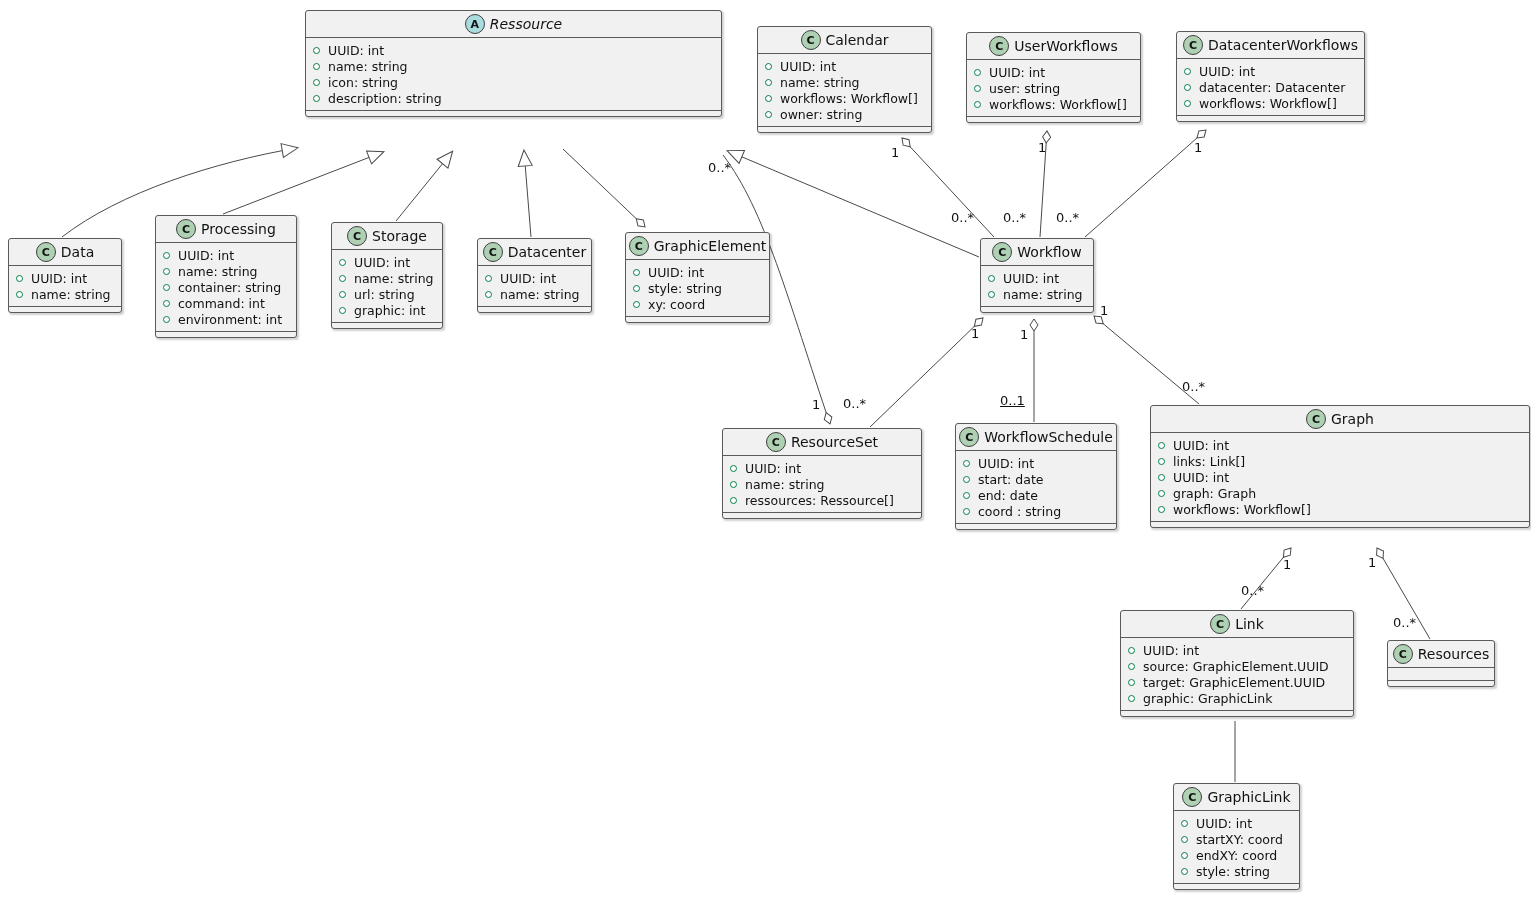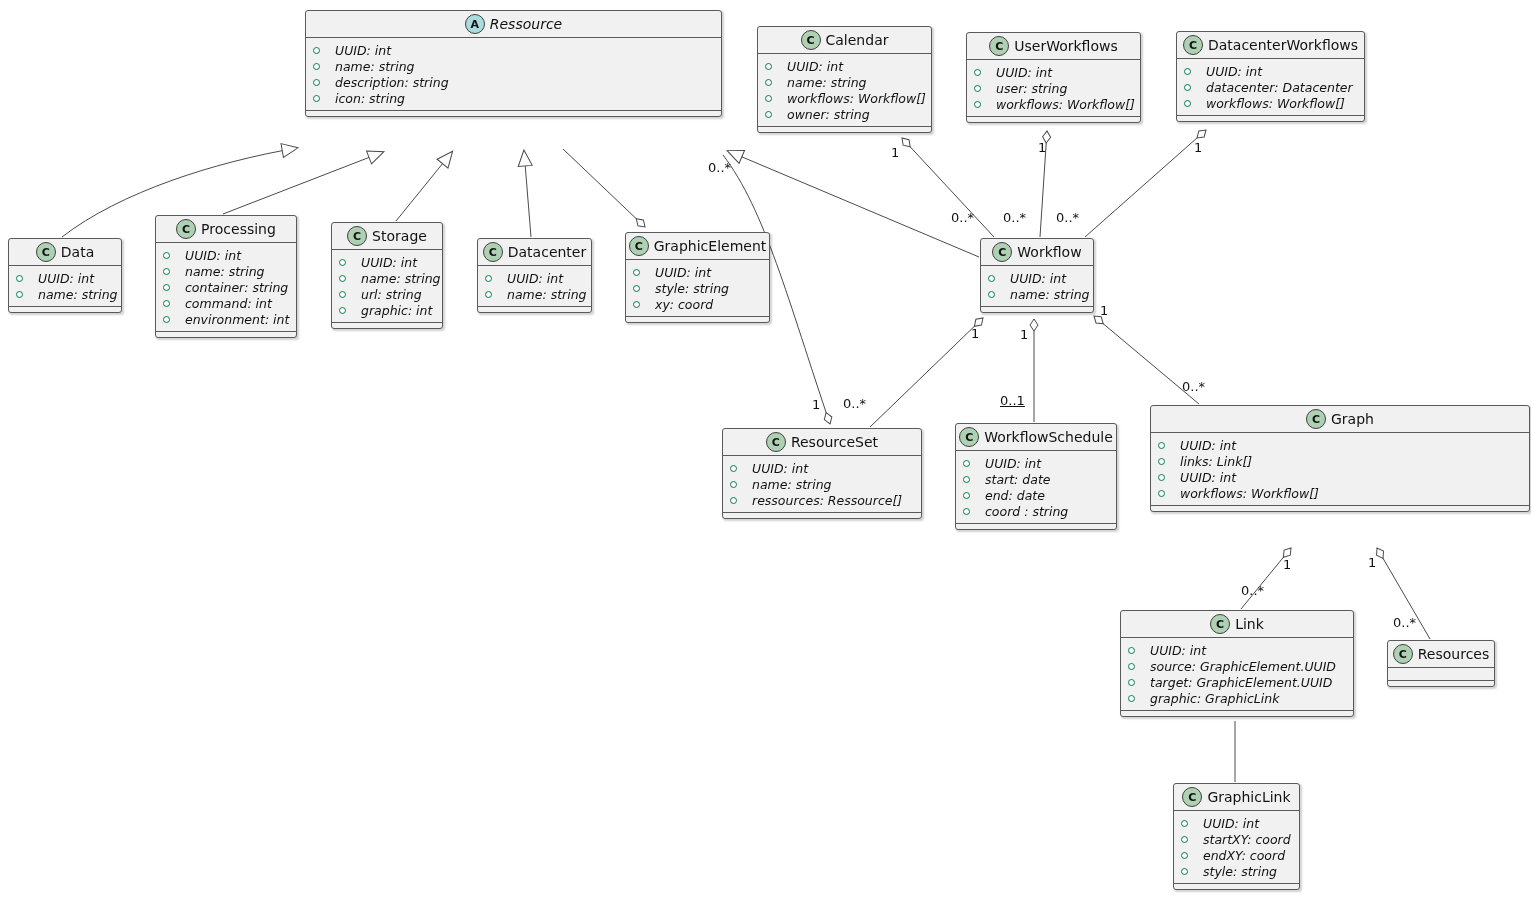--- a/index.html
+++ b/index.html
@@ -11,22 +11,22 @@
              border:1px solid var(--border,#5a5a5a);border-radius:3px;
              box-shadow:1.5px 1.5px 2px rgba(0,0,0,.18);color:var(--text,#121212);}
   .hdr{display:flex;align-items:center;justify-content:center;gap:5px;height:26px;
        border-bottom:1px solid var(--border,#5a5a5a);font-size:14px;white-space:nowrap;}
   .hdr.abst .cname{font-style:italic;}
   .icn{width:18px;height:18px;border-radius:50%;display:inline-flex;align-items:center;
        justify-content:center;font-size:11px;font-weight:bold;flex:none;
        background:var(--class_icon_bg,#add1b2);border:1px solid #3f3f3f;line-height:1;}
   .icn-a{background:var(--abstract_icon_bg,#a9dcdf);}
   .attrs{padding:4px 0;min-height:4px;}
-  .row{display:flex;align-items:center;gap:15px;padding:0 7px;height:16px;
-       font-size:12.5px;white-space:nowrap;font-style:italic;}
+  .row{display:flex;align-items:center;gap:8px;padding:0 7px;height:16px;
+       font-size:12.5px;white-space:nowrap;}
   .vis{width:5px;height:5px;border-radius:50%;border:1.5px solid var(--attr_marker,#038048);
        background:#fff;flex:none;}
   .methods{border-top:1px solid var(--border,#5a5a5a);height:5px;}
   .mult{position:absolute;z-index:2;font-size:13px;color:var(--text,#121212);
         white-space:nowrap;line-height:1;}
 </style>
 </head>
 <body>
 
 <div id="stage">
@@ -65,26 +65,26 @@
         <div class="row">
           <span class="vis"></span>
           <span class="atxt">UUID: int</span>
         </div>
         <div class="row">
           <span class="vis"></span>
           <span class="atxt">name: string</span>
         </div>
         <div class="row">
           <span class="vis"></span>
+          <span class="atxt">icon: string</span>
+        </div>
+        <div class="row">
+          <span class="vis"></span>
           <span class="atxt">description: string</span>
         </div>
-        <div class="row">
-          <span class="vis"></span>
-          <span class="atxt">icon: string</span>
-        </div>
       </div>
       <div class="methods"></div>
     </div>
     <div class="uml-class" style="left: 757px; top: 26px; width: 173px;">
       <div class="hdr">
         <span class="icn">C</span>
         <span class="cname">Calendar</span>
       </div>
       <div class="attrs">
         <div class="row">
@@ -330,20 +330,24 @@
           <span class="vis"></span>
           <span class="atxt">UUID: int</span>
         </div>
         <div class="row">
           <span class="vis"></span>
           <span class="atxt">links: Link[]</span>
         </div>
         <div class="row">
           <span class="vis"></span>
           <span class="atxt">UUID: int</span>
+        </div>
+        <div class="row">
+          <span class="vis"></span>
+          <span class="atxt">graph: Graph</span>
         </div>
         <div class="row">
           <span class="vis"></span>
           <span class="atxt">workflows: Workflow[]</span>
         </div>
       </div>
       <div class="methods"></div>
     </div>
     <div class="uml-class" style="left: 1120px; top: 610px; width: 232px;">
       <div class="hdr">

